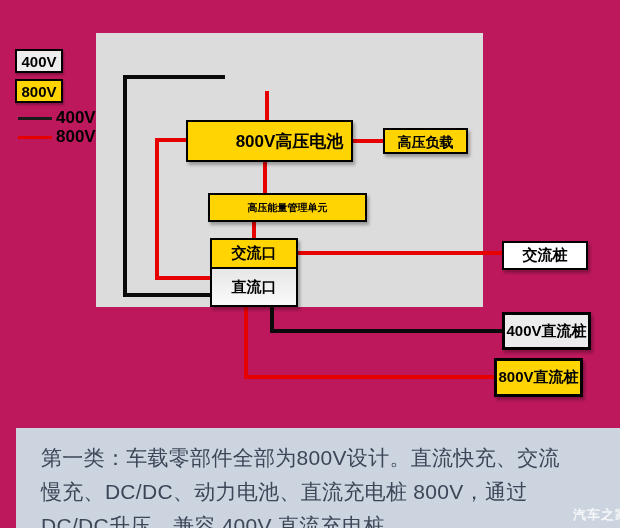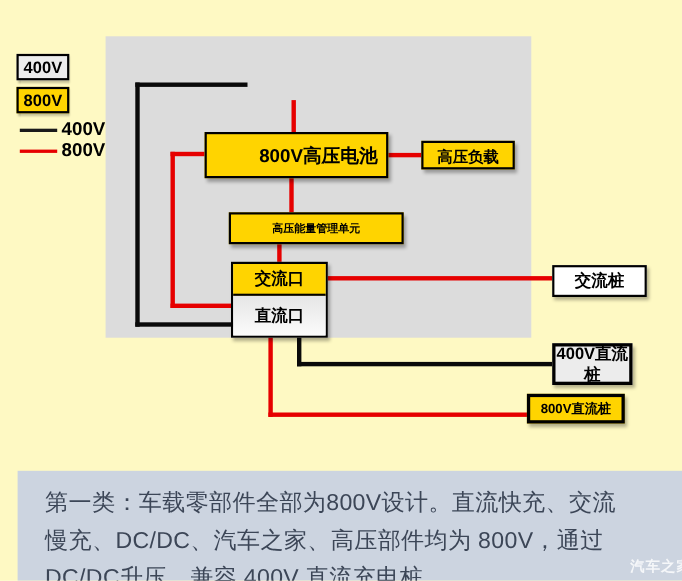--- a/index.html
+++ b/index.html
@@ -1,21 +1,21 @@
 <!DOCTYPE html>
 <html><head>
 <meta charset="utf-8">
 <style>
   html,body{margin:0;padding:0;}
   body{
     font-family:"Liberation Sans","DejaVu Sans",sans-serif;
     background:#ffffff;
   }
   #stage{
-    position:relative;width:620px;height:528px;background:#fef9c3;
+    position:relative;width:620px;height:528px;background:#be185d;
     overflow:hidden;
   }
   
   .panel{
     position:absolute;left:96px;top:33px;width:387px;height:274px;
     background:#dcdcdc;
   }
   
   .lg-box{
     position:absolute;width:48px;height:24px;border:2px solid #000;
@@ -52,22 +52,22 @@
     box-sizing:border-box;display:flex;flex-direction:column;
     box-shadow:2px 3px 3px rgba(0,0,0,.3);position:absolute;
   }
   .port-cell{
     display:flex;align-items:center;justify-content:center;
     font-weight:700;font-size:15px;color:#000;
   }
   .port-ac{height:27px;background:#ffd400;border-bottom:2px solid #000;}
   .port-dc{flex:1;background:linear-gradient(#e6e6e6,#fbfbfb);}
   .n-acpile{left:502px;top:241px;width:86px;height:29px;font-size:15px;}
-  .n-dc400{left:502px;top:312px;width:73px;height:38px;font-size:15px;border-width:3px;}
-  .n-dc800{left:479px;top:358px;width:89px;height:27px;font-size:12px;border-width:3px;}
+  .n-dc400{left:502px;top:312px;width:89px;height:38px;font-size:15px;border-width:3px;}
+  .n-dc800{left:494px;top:358px;width:89px;height:39px;font-size:15px;border-width:3px;}
   
   .wire{position:absolute;}
   .wb{background:#0a0a0a;}
   .wr{background:#e60000;}
   
   .caption{
     position:absolute;left:0;top:428px;width:620px;height:100px;
     background:#ccd4e0;color:#3c4657;box-sizing:border-box;
     padding:13px 24px 0 25px;
     margin-left:16px;
@@ -140,18 +140,18 @@
   </div>
   <div class="node graybox n-dc400">
     <span>400V直流桩</span>
   </div>
   <div class="node yellow n-dc800">
     <span>800V直流桩</span>
   </div>
 
   <div class="caption">
     <div class="cap-line">第一类：车载零部件全部为800V设计。直流快充、交流</div>
-    <div class="cap-line">慢充、DC/DC、汽车之家、高压部件均为 800V，通过</div>
+    <div class="cap-line">慢充、DC/DC、动力电池、直流充电桩 800V，通过</div>
     <div class="cap-line">DC/DC升压，兼容 400V 直流充电桩。</div>
     <div class="watermark">汽车之家</div>
   </div>
 
 </div>
 
 </body></html>

